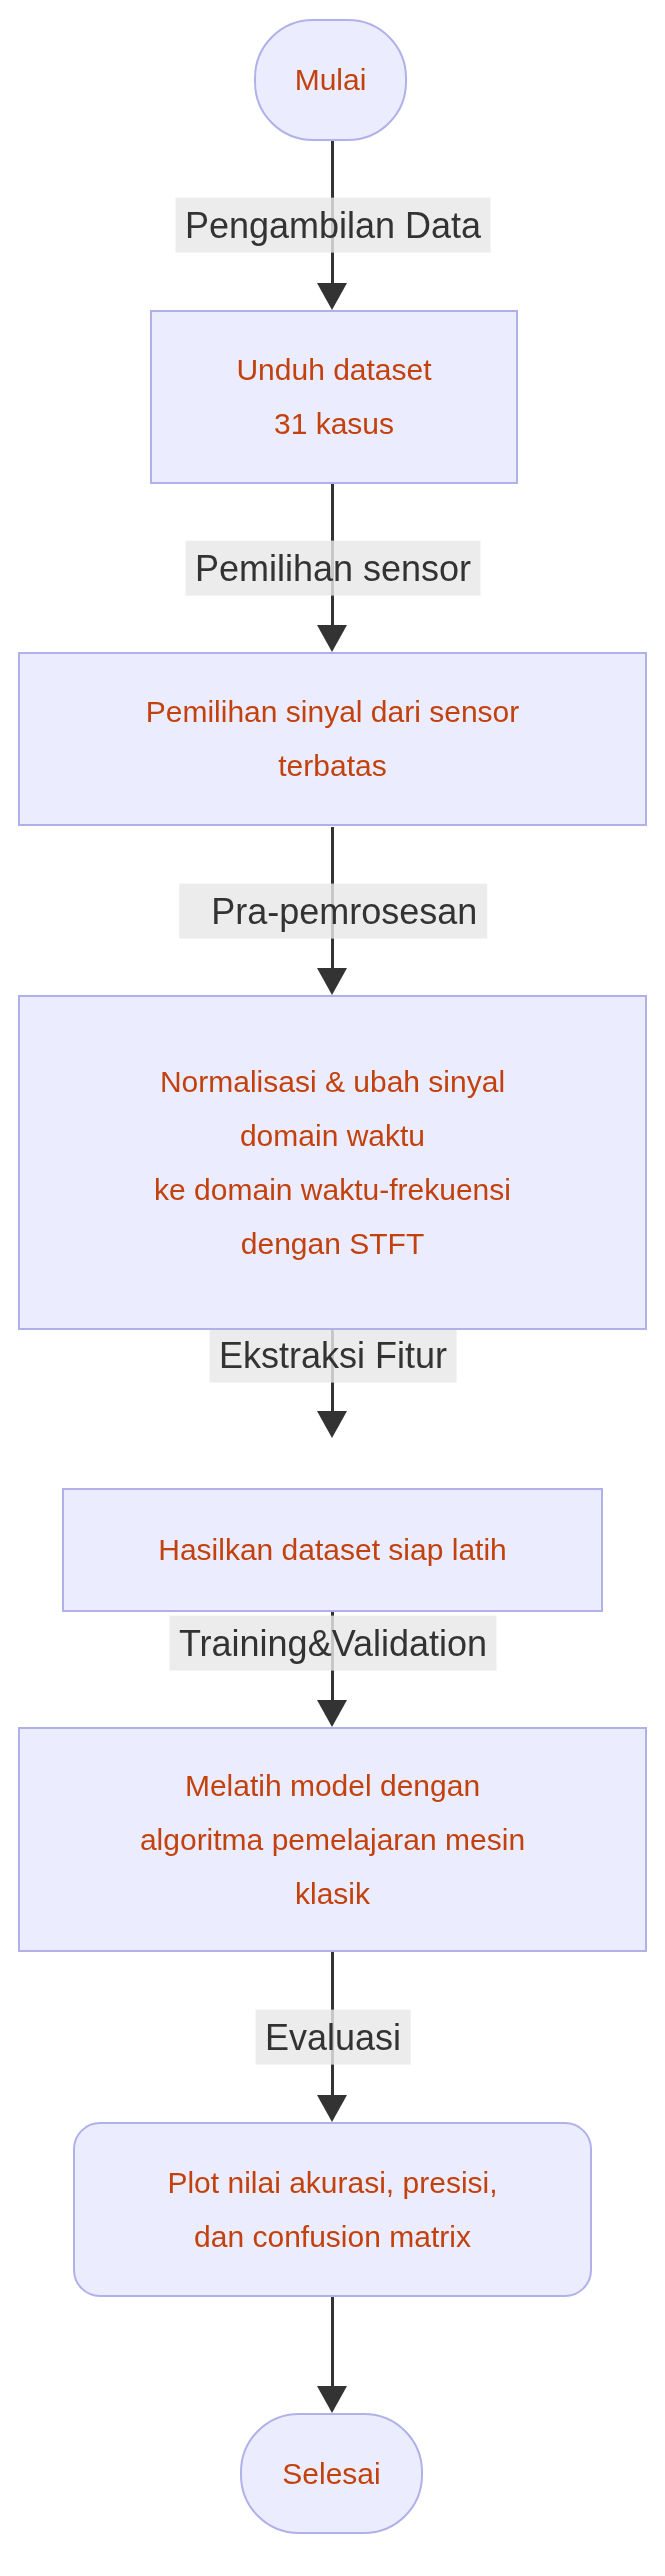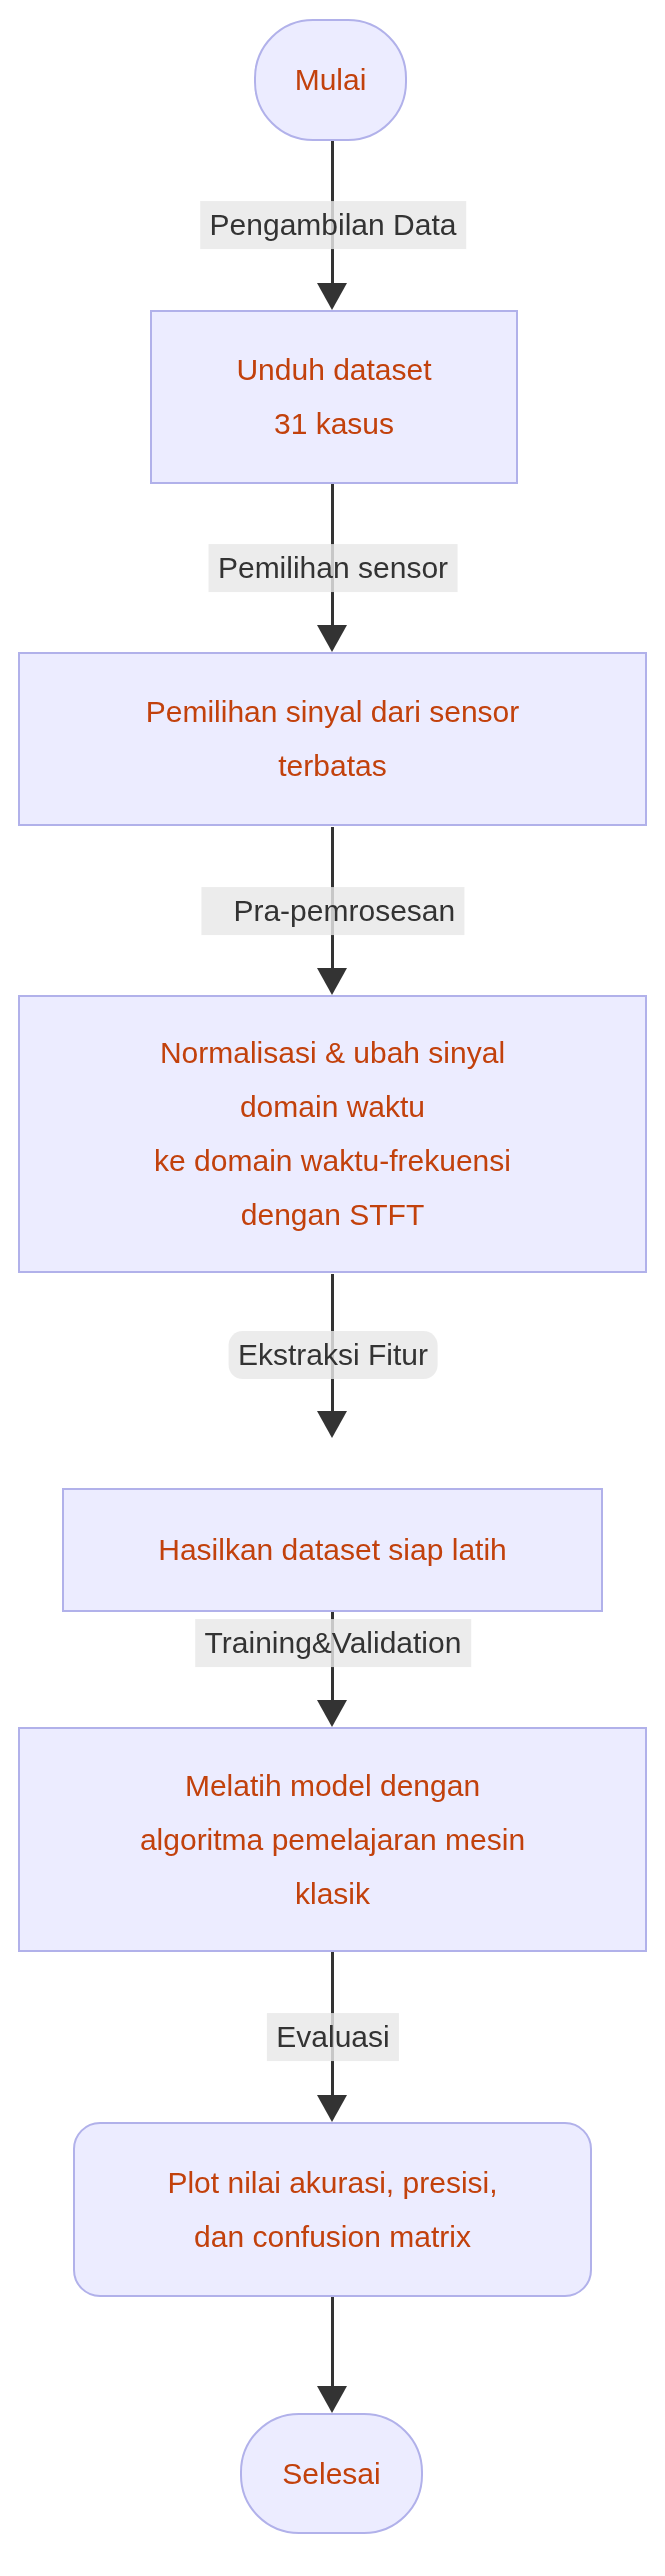--- a/index.html
+++ b/index.html
@@ -42,21 +42,21 @@
     border-left: 15.4px solid transparent;
     border-right: 15.4px solid transparent;
     border-top: 27px solid #333333;
   }
   .edge-label {
     position: absolute;
     left: 333px;
     transform: translate(-50%, -50%);
     background: rgba(232, 232, 232, 0.82);
     padding: 6.7px 9.4px;
-    font-size: 30px;
+    font-size: 36px;
     line-height: 1.15;
     white-space: nowrap;
     color: #333333;
     text-align: right;
   }
 </style>
 </head>
 <body>
 
 <div class="canvas">
@@ -78,33 +78,33 @@
 
   <div class="edge-line" style="top:1952px; height:144px;"></div>
   <div class="arrowhead" style="top:2095px;"></div>
 
   <div class="edge-line" style="top:2297px; height:91px;"></div>
   <div class="arrowhead" style="top:2386px;"></div>
 
   <div class="edge-label" style="top:225px;">Pengambilan Data</div>
   <div class="edge-label" style="top:568px;">Pemilihan sensor</div>
   <div class="edge-label" style="top:911px;padding-left:32px;">Pra-pemrosesan</div>
-  <div class="edge-label" style="top:1355px;border-radius:14px;">Ekstraksi Fitur</div>
+  <div class="edge-label" style="top:1355px;">Ekstraksi Fitur</div>
   <div class="edge-label" style="top:1643px;">Training&amp;Validation</div>
   <div class="edge-label" style="top:2037px;">Evaluasi</div>
 
   <div class="node stadium" style="left:254px; top:19px; width:153px; height:122px;">Mulai</div>
 
   <div class="node" style="left:150px; top:310px; width:368px; height:174px;">Unduh dataset
 31 kasus</div>
 
   <div class="node" style="left:18px; top:652px; width:629px; height:174px;">Pemilihan sinyal dari sensor
 terbatas</div>
 
-  <div class="node" style="left:18px; top:995px; width:629px; height:278px;">Normalisasi &amp; ubah sinyal
+  <div class="node" style="left:18px; top:995px; width:629px; height:335px;">Normalisasi &amp; ubah sinyal
 domain waktu
 ke domain waktu-frekuensi
 dengan STFT</div>
 
   <div class="node" style="left:62px; top:1488px; width:541px; height:124px;">Hasilkan dataset siap latih</div>
 
   <div class="node" style="left:18px; top:1727px; width:629px; height:225px;">Melatih model dengan
 algoritma pemelajaran mesin
 klasik</div>
 

